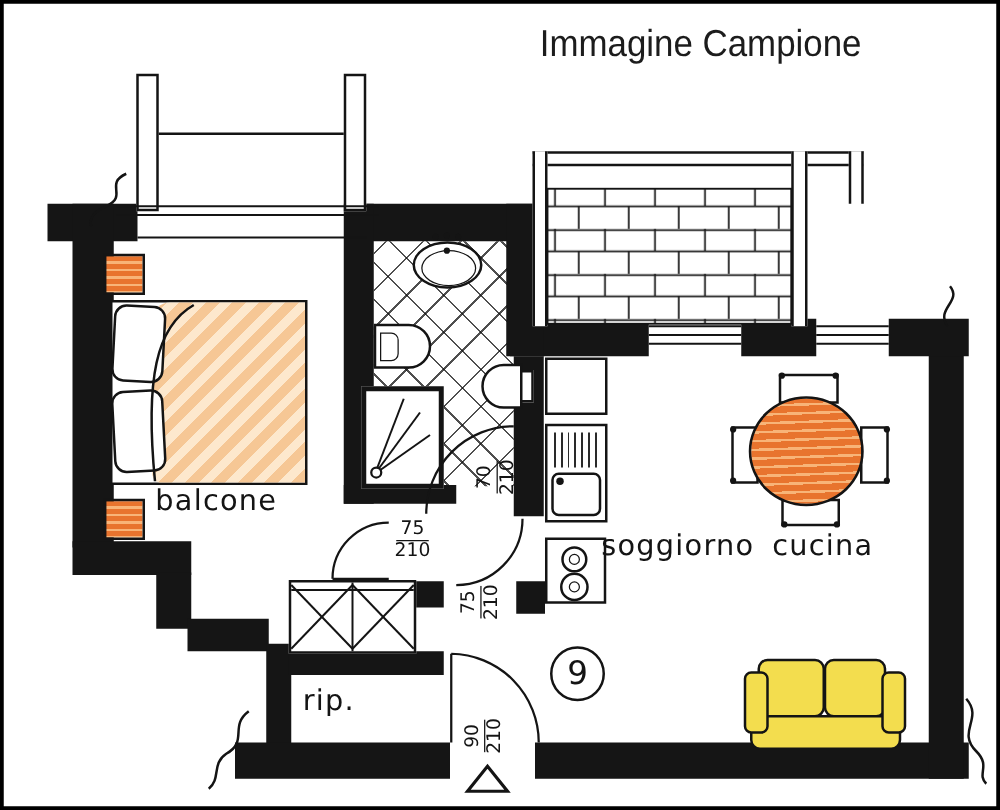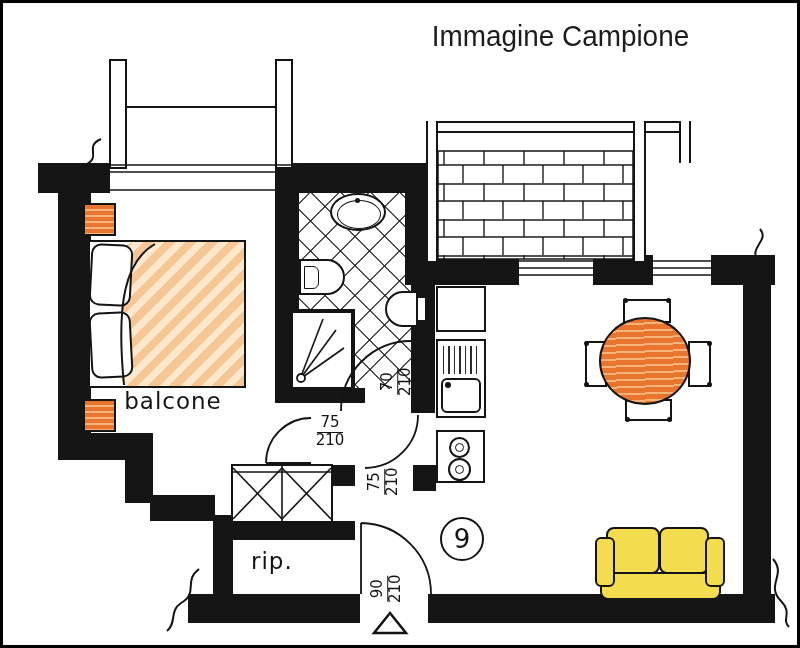--- a/index.html
+++ b/index.html
@@ -119,21 +119,22 @@
   <div class="sofa-part" style="left:702px;top:534px;width:20px;height:50px;border-radius:6px;"></div>
 
   <div class="white-box" style="left:228px;top:461px;width:102px;height:59px;"></div>
 
   <div class="abs" style="left:437px;top:514px;width:44px;height:44px;border:2.5px solid #141414;border-radius:50%;z-index:5;
               display:flex;align-items:center;justify-content:center;box-sizing:border-box;">
     <span style="font-size:26px;color:#141414;">9</span>
   </div>
 
   <div class="label room-label" style="left:110px;top:385px;width:120px;text-align:center;">balcone</div>
-  <div class="label room-label" style="left:248px;top:545px;width:80px;text-align:left;">rip.</div>
+  <div class="label room-label" style="left:478px;top:421px;width:205px;text-align:center;word-spacing:6px;">soggiorno cucina</div>
+  <div class="label room-label" style="left:220px;top:545px;width:80px;text-align:center;">rip.</div>
 
   <div class="frac" style="left:304px;top:412px;">
     <span class="num">75</span>
     <span class="den">210</span>
   </div>
   <div class="frac rot" style="left:371px;top:362px;">
     <span class="num">70</span>
     <span class="den">210</span>
   </div>
   <div class="frac rot" style="left:358px;top:462px;">

